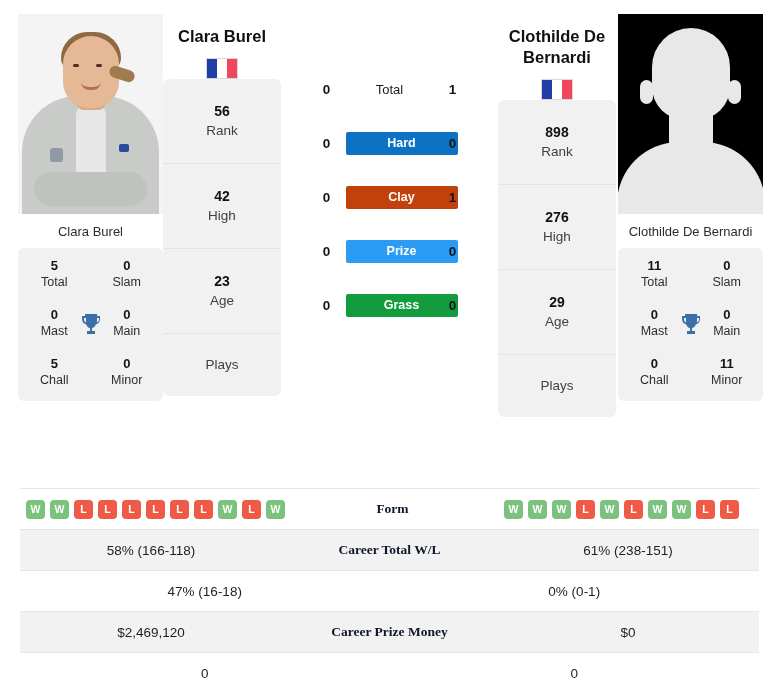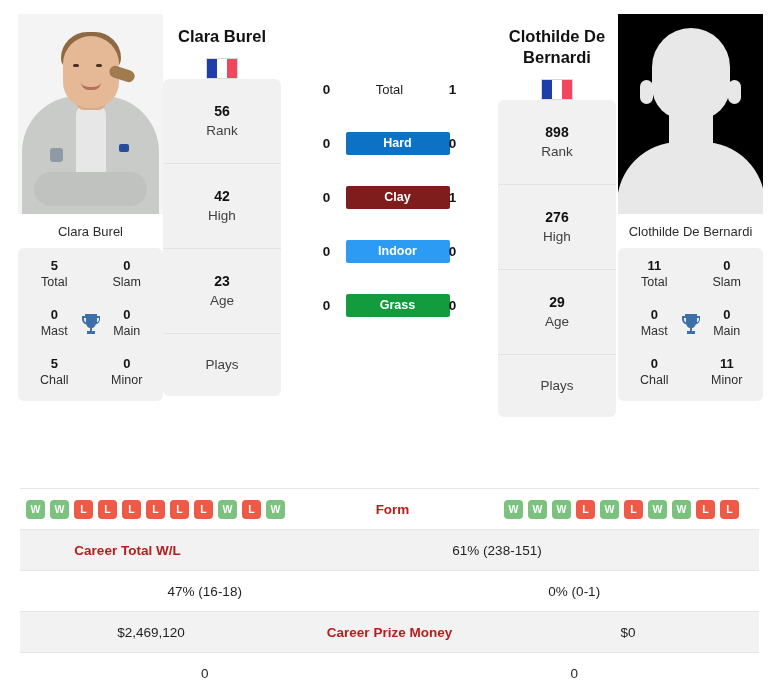--- a/index.html
+++ b/index.html
@@ -124,35 +124,35 @@
   .h2h-row {
     display: flex; align-items: center; justify-content: center;
     height: 54px;
   }
   .h2h-score {
     width: 38px; text-align: center; font-size: 13.5px; font-weight: bold; color: #141414;
   }
   .h2h-mid { width: 88px; text-align: center; }
   .h2h-total-lab { font-size: 13px; color: #1d1d1d; }
   .surf-pill {
-    display: block; width: 104px; height: 23px; line-height: 23px;
+    display: block; width: 112px; height: 23px; line-height: 23px;
     color: #ffffff; font-size: 12.5px; font-weight: bold; text-align: center;
     border-radius: 2px;
   }
 
   
   .stats { position: absolute; left: 20px; top: 488px; width: 739px; }
   .srow {
     display: flex; align-items: center; height: 41px;
     border-top: 1px solid #e6e6e6;
   }
   .srow:first-child { border-top: 1px solid #e6e6e6; }
   .srow.alt { background: #f2f2f2; }
   .scell { flex: 1 1 0; text-align: center; font-size: 13.5px; color: #1f1f1f; }
-  .scell.mid { flex: 0 0 215px; font-weight: bold; font-size: 13.5px; color: #b91c1c; }
+  .scell.mid { flex: 0 0 215px; font-weight: bold; font-size: 13.5px; color: #0f172a; font-family: Liberation Serif, serif; }
   .forms { display: flex; gap: 5px; justify-content: center; flex-wrap: nowrap; }
   .forms.left { justify-content: flex-start; padding-left: 6px; }
   .forms.right { justify-content: flex-start; padding-left: 4px; }
   .badge {
     width: 19px; height: 19px; border-radius: 4px;
     color: #ffffff; font-size: 10.5px; font-weight: bold;
     display: inline-flex; align-items: center; justify-content: center;
   }
   .badge.w { background: #7ac27e; }
   .badge.l { background: #ef5a47; }
@@ -262,28 +262,28 @@
         <div class="h2h-row">
           <div class="h2h-score">0</div>
           <div class="h2h-mid">
             <span class="surf-pill" style="background: rgb(13, 114, 196);">Hard</span>
           </div>
           <div class="h2h-score">0</div>
         </div>
         <div class="h2h-row">
           <div class="h2h-score">0</div>
           <div class="h2h-mid">
-            <span class="surf-pill" style="background: #7f1d1d;">Clay</span>
+            <span class="surf-pill" style="background: #c2410c;">Clay</span>
           </div>
           <div class="h2h-score">1</div>
         </div>
         <div class="h2h-row">
           <div class="h2h-score">0</div>
           <div class="h2h-mid">
-            <span class="surf-pill" style="background: rgb(43, 155, 244);">Indoor</span>
+            <span class="surf-pill" style="background: rgb(43, 155, 244);">Prize</span>
           </div>
           <div class="h2h-score">0</div>
         </div>
         <div class="h2h-row">
           <div class="h2h-score">0</div>
           <div class="h2h-mid">
             <span class="surf-pill" style="background: rgb(18, 156, 61);">Grass</span>
           </div>
           <div class="h2h-score">0</div>
         </div>
@@ -391,20 +391,21 @@
             <span class="badge w">W</span>
             <span class="badge l">L</span>
             <span class="badge w">W</span>
             <span class="badge w">W</span>
             <span class="badge l">L</span>
             <span class="badge l">L</span>
           </div>
         </div>
       </div>
       <div class="srow alt">
+        <div class="scell">58% (166-118)</div>
         <div class="scell mid">Career Total W/L</div>
         <div class="scell">61% (238-151)</div>
       </div>
       <div class="srow">
         <div class="scell">47% (16-18)</div>
         <div class="scell">0% (0-1)</div>
       </div>
       <div class="srow alt">
         <div class="scell">$2,469,120</div>
         <div class="scell mid">Career Prize Money</div>

